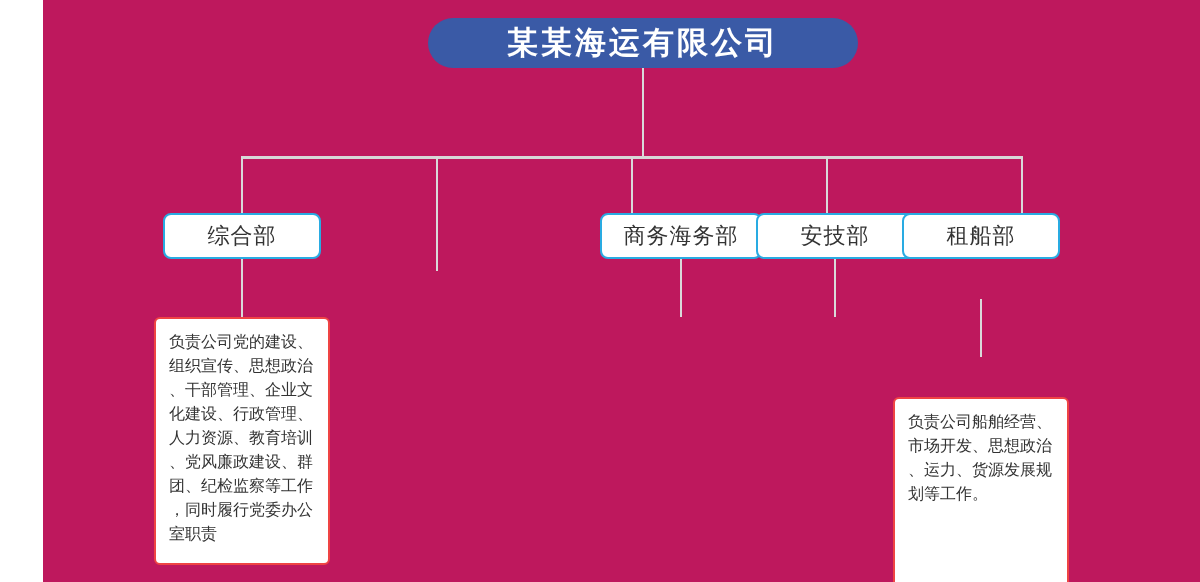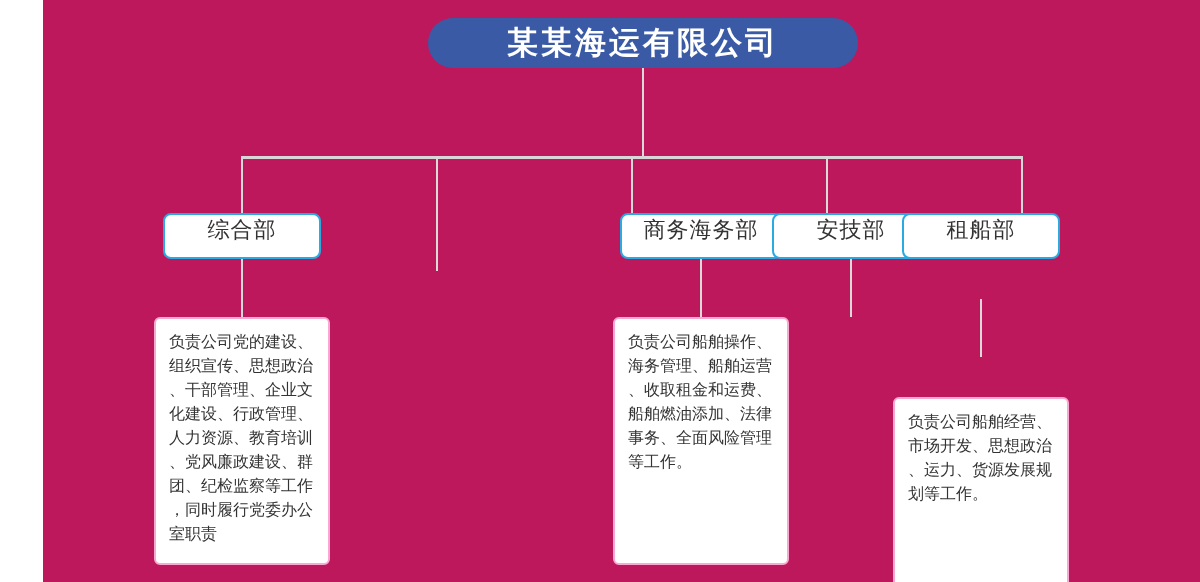--- a/index.html
+++ b/index.html
@@ -53,51 +53,51 @@
   .col {
     position: absolute;
     top: 213px;
     width: 176px;
     display: flex;
     flex-direction: column;
     align-items: center;
   }
   .col-1 { left: 111px; }
   .col-2 { left: 306px; }
-  .col-3 { left: 526px; padding-left: 44px; }
-  .col-4 { left: 720px; }
+  .col-3 { left: 506px; padding-left: 44px; }
+  .col-4 { left: 704px; }
   .col-5 { left: 850px; gap: 40px; }
   .dept-box {
     box-sizing: border-box;
     width: 158px;
     height: 46px;
     border: 2px solid #29abe2;
     border-radius: 8px;
     background: #ffffff;
     display: flex;
-    align-items: flex-start;
+    align-items: center;
     justify-content: center;
   }
   .col-3 .dept-box { width: 162px; }
   .dept-box span {
     font-size: 22px;
     color: #333333;
     letter-spacing: 1px;
     white-space: nowrap;
   }
   .v-connector {
     width: 2px;
     height: 58px;
     background: #d9d9d9;
   }
   .desc-box {
     box-sizing: border-box;
     width: 176px;
     height: 248px;
-    border: 2px solid #f9a8d4;
+    border: 2px solid #ef4444;
     border-radius: 6px;
     background: #ffffff;
     padding: 11px 13px;
   }
   .desc-box p {
     margin: 0;
     font-size: 16px;
     line-height: 24px;
     color: #333333;
     text-align: left;
@@ -136,23 +136,20 @@
 
   <div class="col col-2">
     <div class="v-connector"></div>
   </div>
 
   <div class="col col-3">
     <div class="dept-box">
       <span>商务海务部</span>
     </div>
     <div class="v-connector"></div>
-    <div class="desc-box">
-      <p>负责公司船舶操作、海务管理、船舶运营、收取租金和运费、船舶燃油添加、法律事务、全面风险管理等工作。</p>
-    </div>
   </div>
 
   <div class="col col-4">
     <div class="dept-box">
       <span>安技部</span>
     </div>
     <div class="v-connector"></div>
   </div>
 
   <div class="col col-5">

